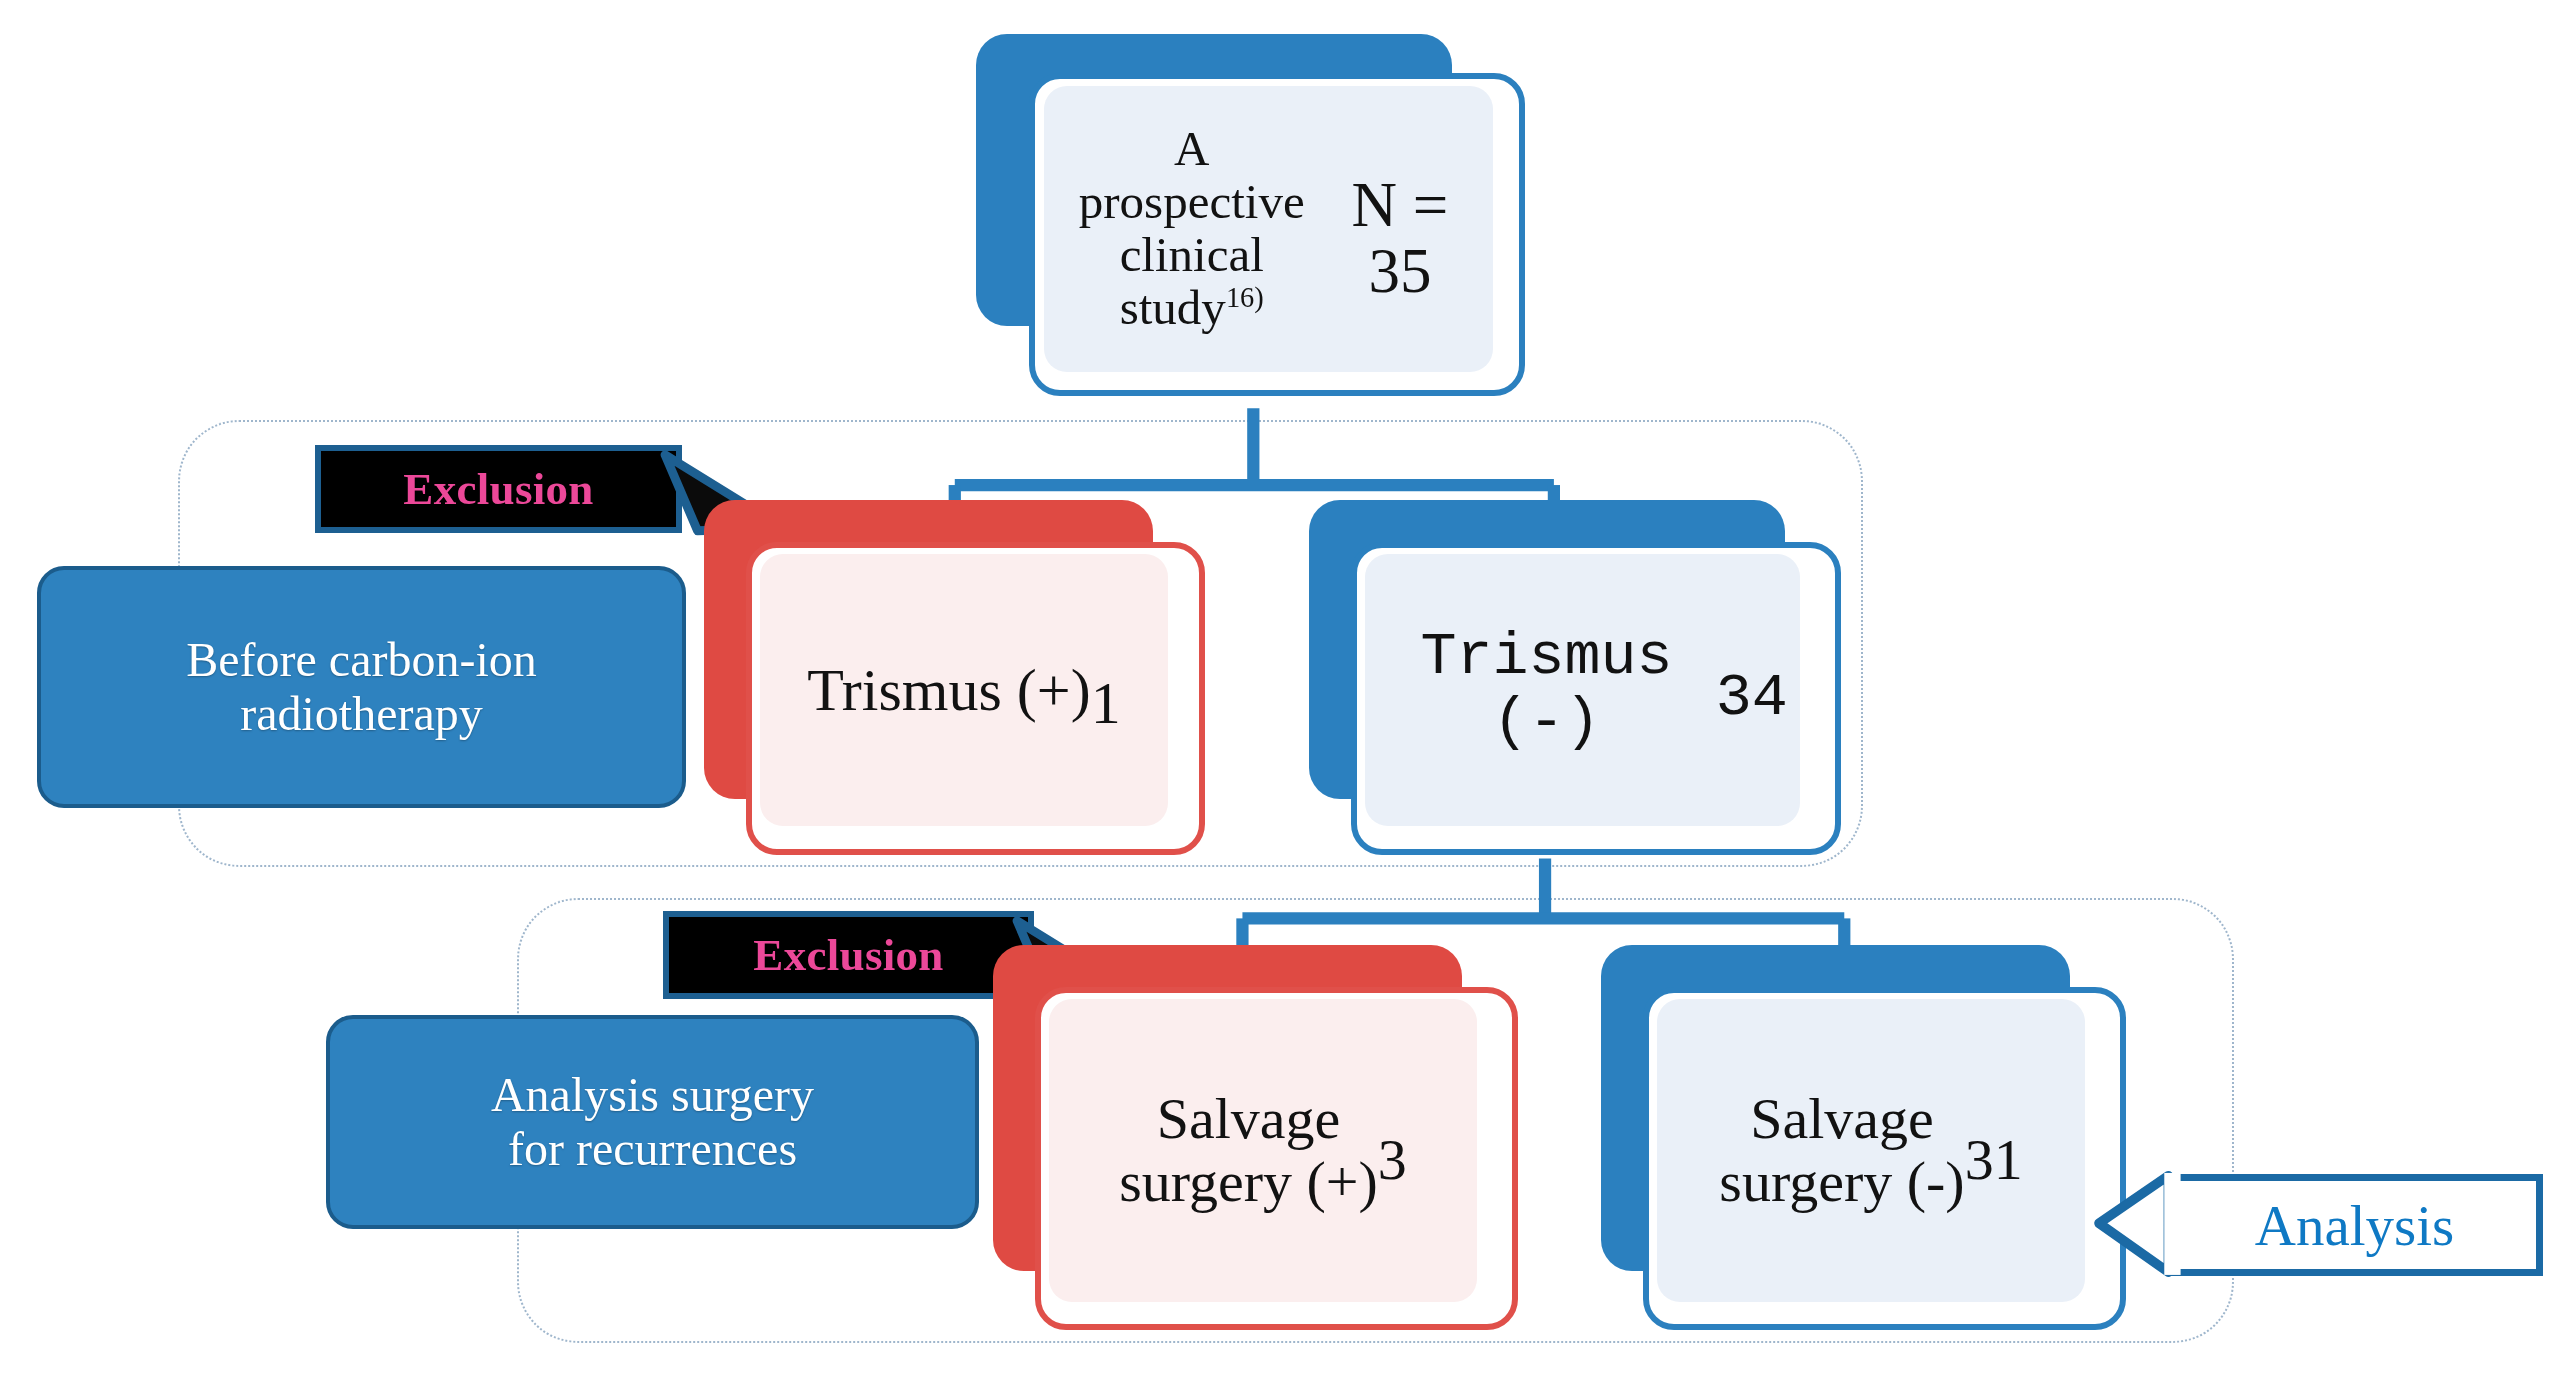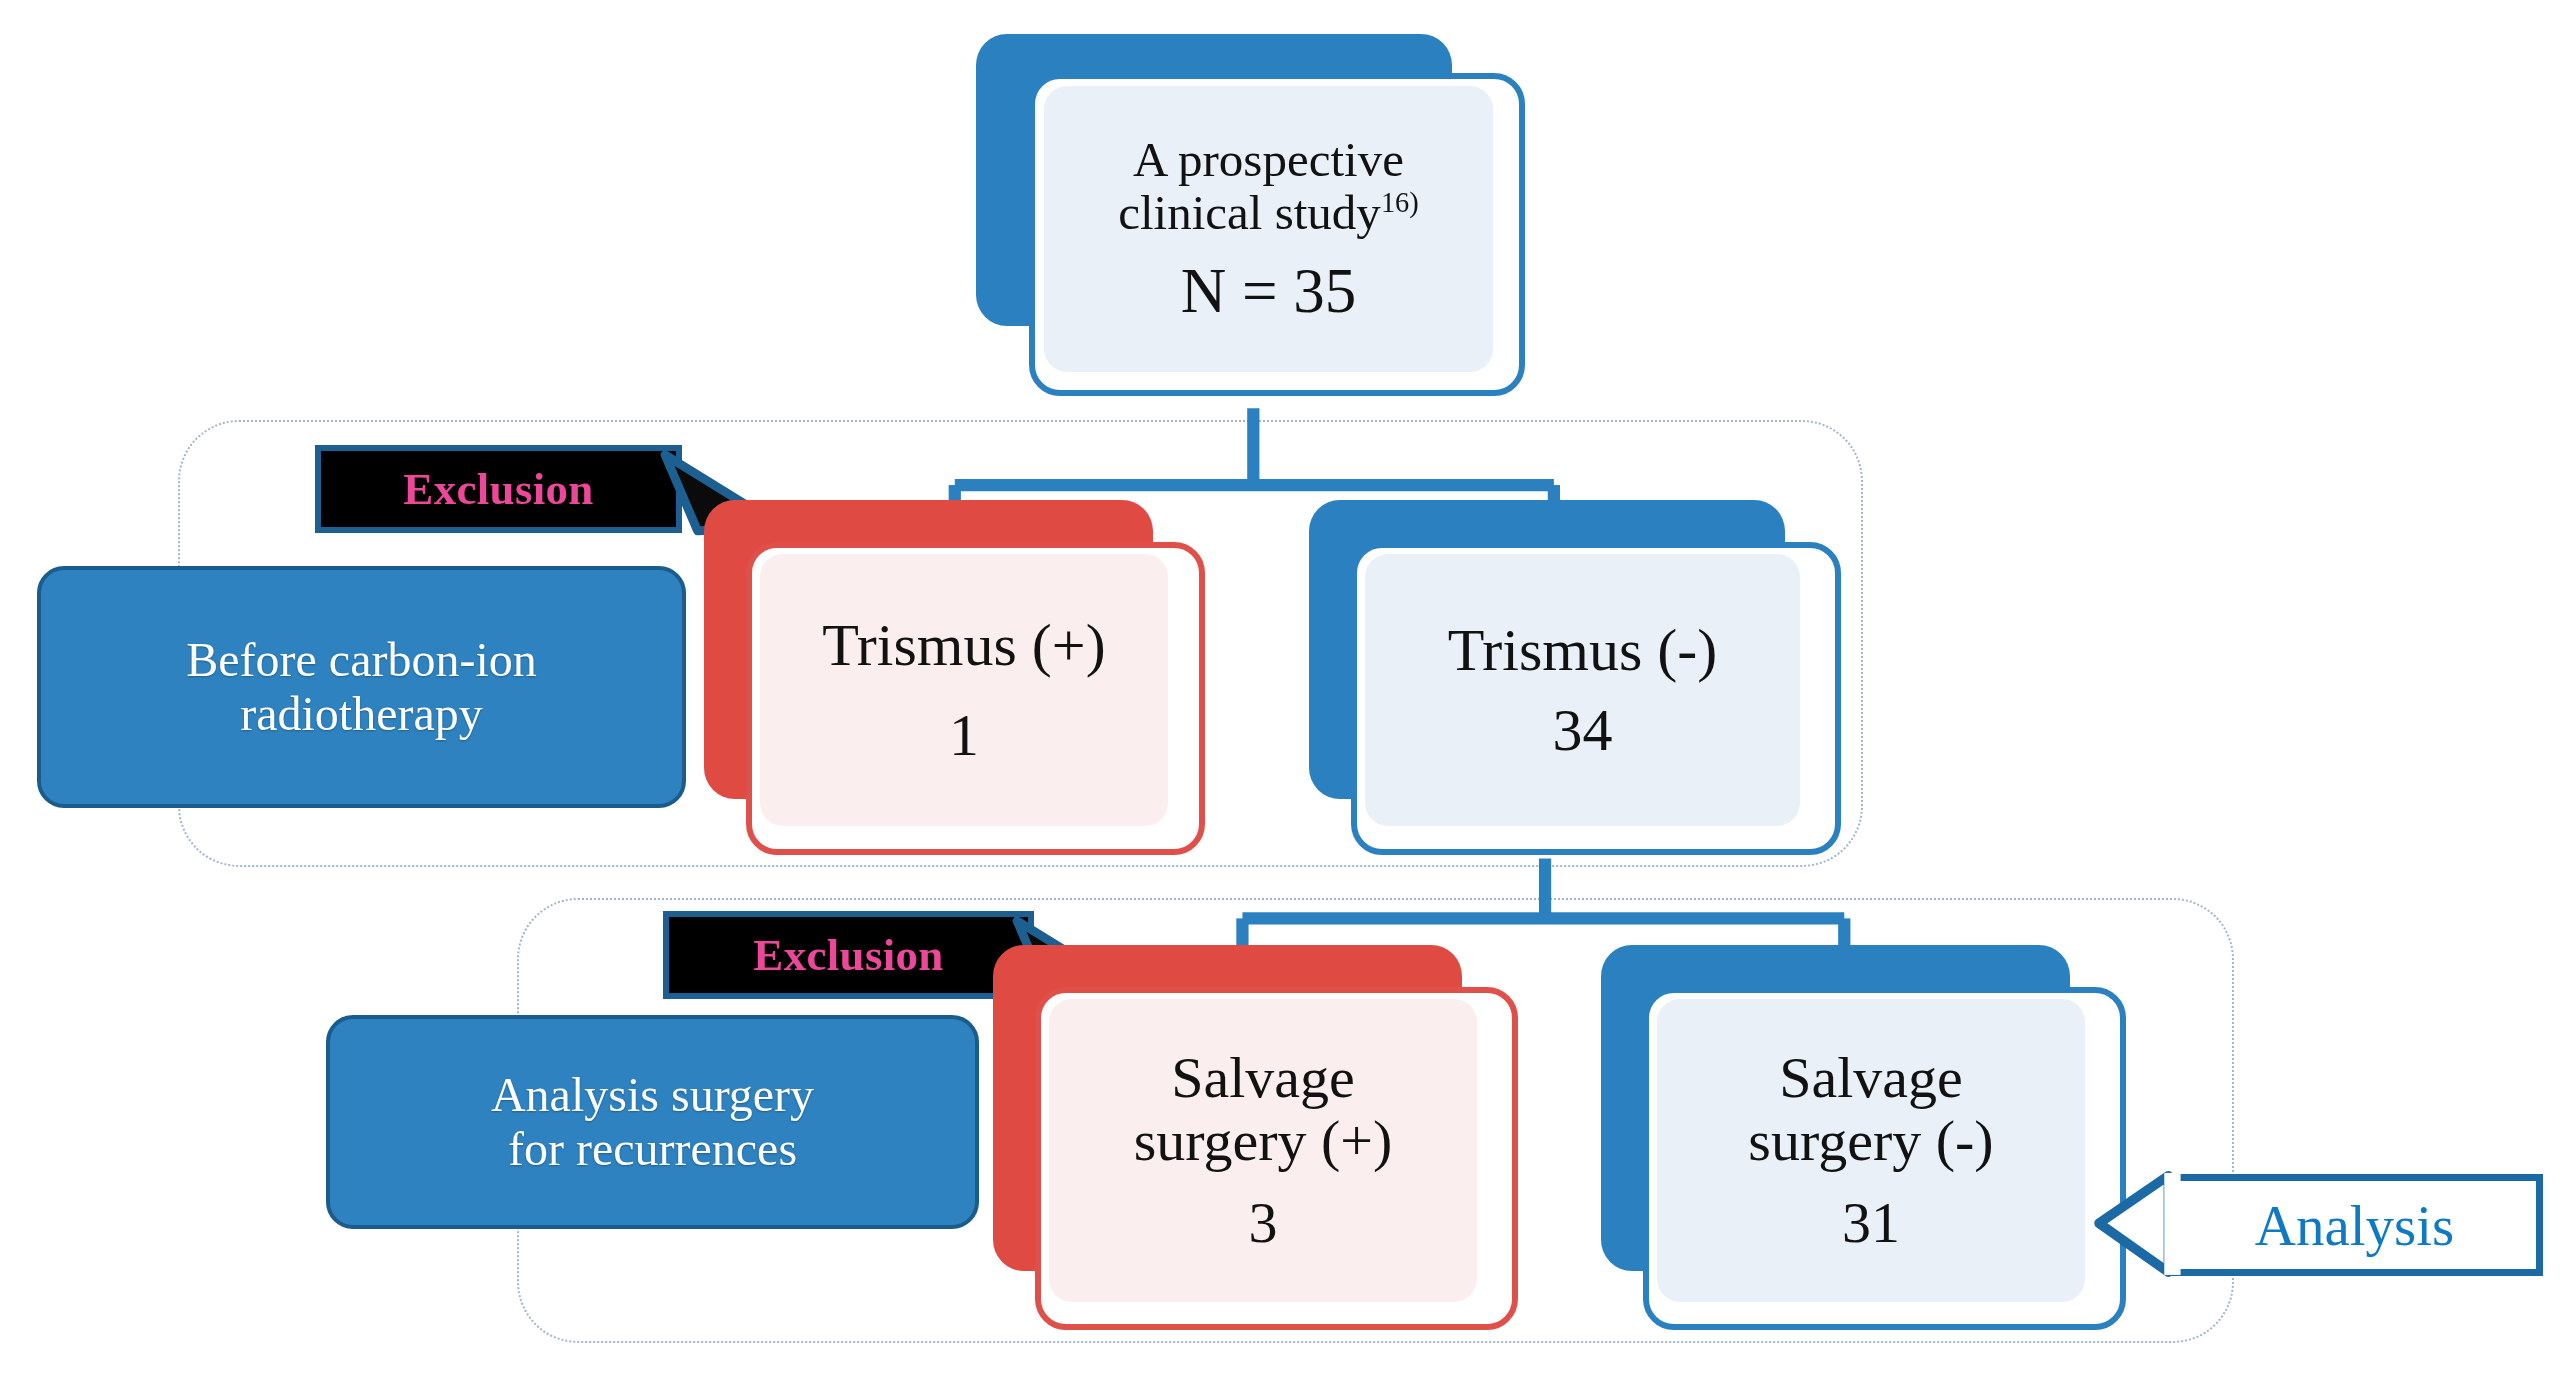--- a/index.html
+++ b/index.html
@@ -14,21 +14,21 @@
 
   
   #connectors{position:absolute;left:0;top:0;width:2576px;height:1383px;}
 
   
   .node{position:absolute;}
   .node .back{position:absolute;left:0;top:0;border-radius:31px;}
   .node .front{position:absolute;border-radius:31px;background:#ffffff;
                box-sizing:border-box;}
   .node .inner{position:absolute;border-radius:23px;
-               display:flex;flex-direction:column;align-items:center;
+               display:flex;align-items:center;
                justify-content:center;text-align:center;box-sizing:border-box;}
   .node .title{color:#121212;line-height:1.08;white-space:pre-line;}
   .node .count{color:#121212;line-height:1.05;}
   .node .sup{font-size:0.58em;vertical-align:super;}
 
   
   .node.blue .back{background:#2b80bf;}
   .node.blue .front{border:6.1px solid #2b80bf;}
   .node.blue .inner{background:#eaf0f8;}
   
@@ -105,21 +105,21 @@
     <div class="front" style="left:42px;top:42px;width:459px;height:313px;"></div>
     <div class="inner" style="left:56px;top:54px;width:408px;height:272px;padding:6.8px 12.2px;">
       <div class="title" style="font-size:60px;">Trismus (+)</div>
       <div class="count" style="font-size:60px;margin-top:27px;">1</div>
     </div>
   </div>
 
   <div class="node blue" style="left:1309px;top:500px;width:537px;height:360px;">
     <div class="back" style="width:476px;height:299px;"></div>
     <div class="front" style="left:42px;top:42px;width:490px;height:313px;"></div>
-    <div class="inner" style="left:56px;top:54px;width:435px;height:272px;padding:6.8px 12.2px;">
+    <div class="inner" style="left:56px;top:54px;width:435px;height:272px;padding:6.8px 12.2px;font-family:Liberation Mono, monospace;">
       <div class="title" style="font-size:60px;">Trismus (-)</div>
       <div class="count" style="font-size:60px;margin-top:16px;">34</div>
     </div>
   </div>
 
   <div class="stage-label" style="left:326px;top:1015px;width:653px;height:214px;font-size:48px;">Analysis surgery
 for recurrences</div>
 
   <div class="exclusion" style="left:663px;top:911px;width:371px;height:88px;">
     <div class="body" style="font-size:45px;">Exclusion</div>

